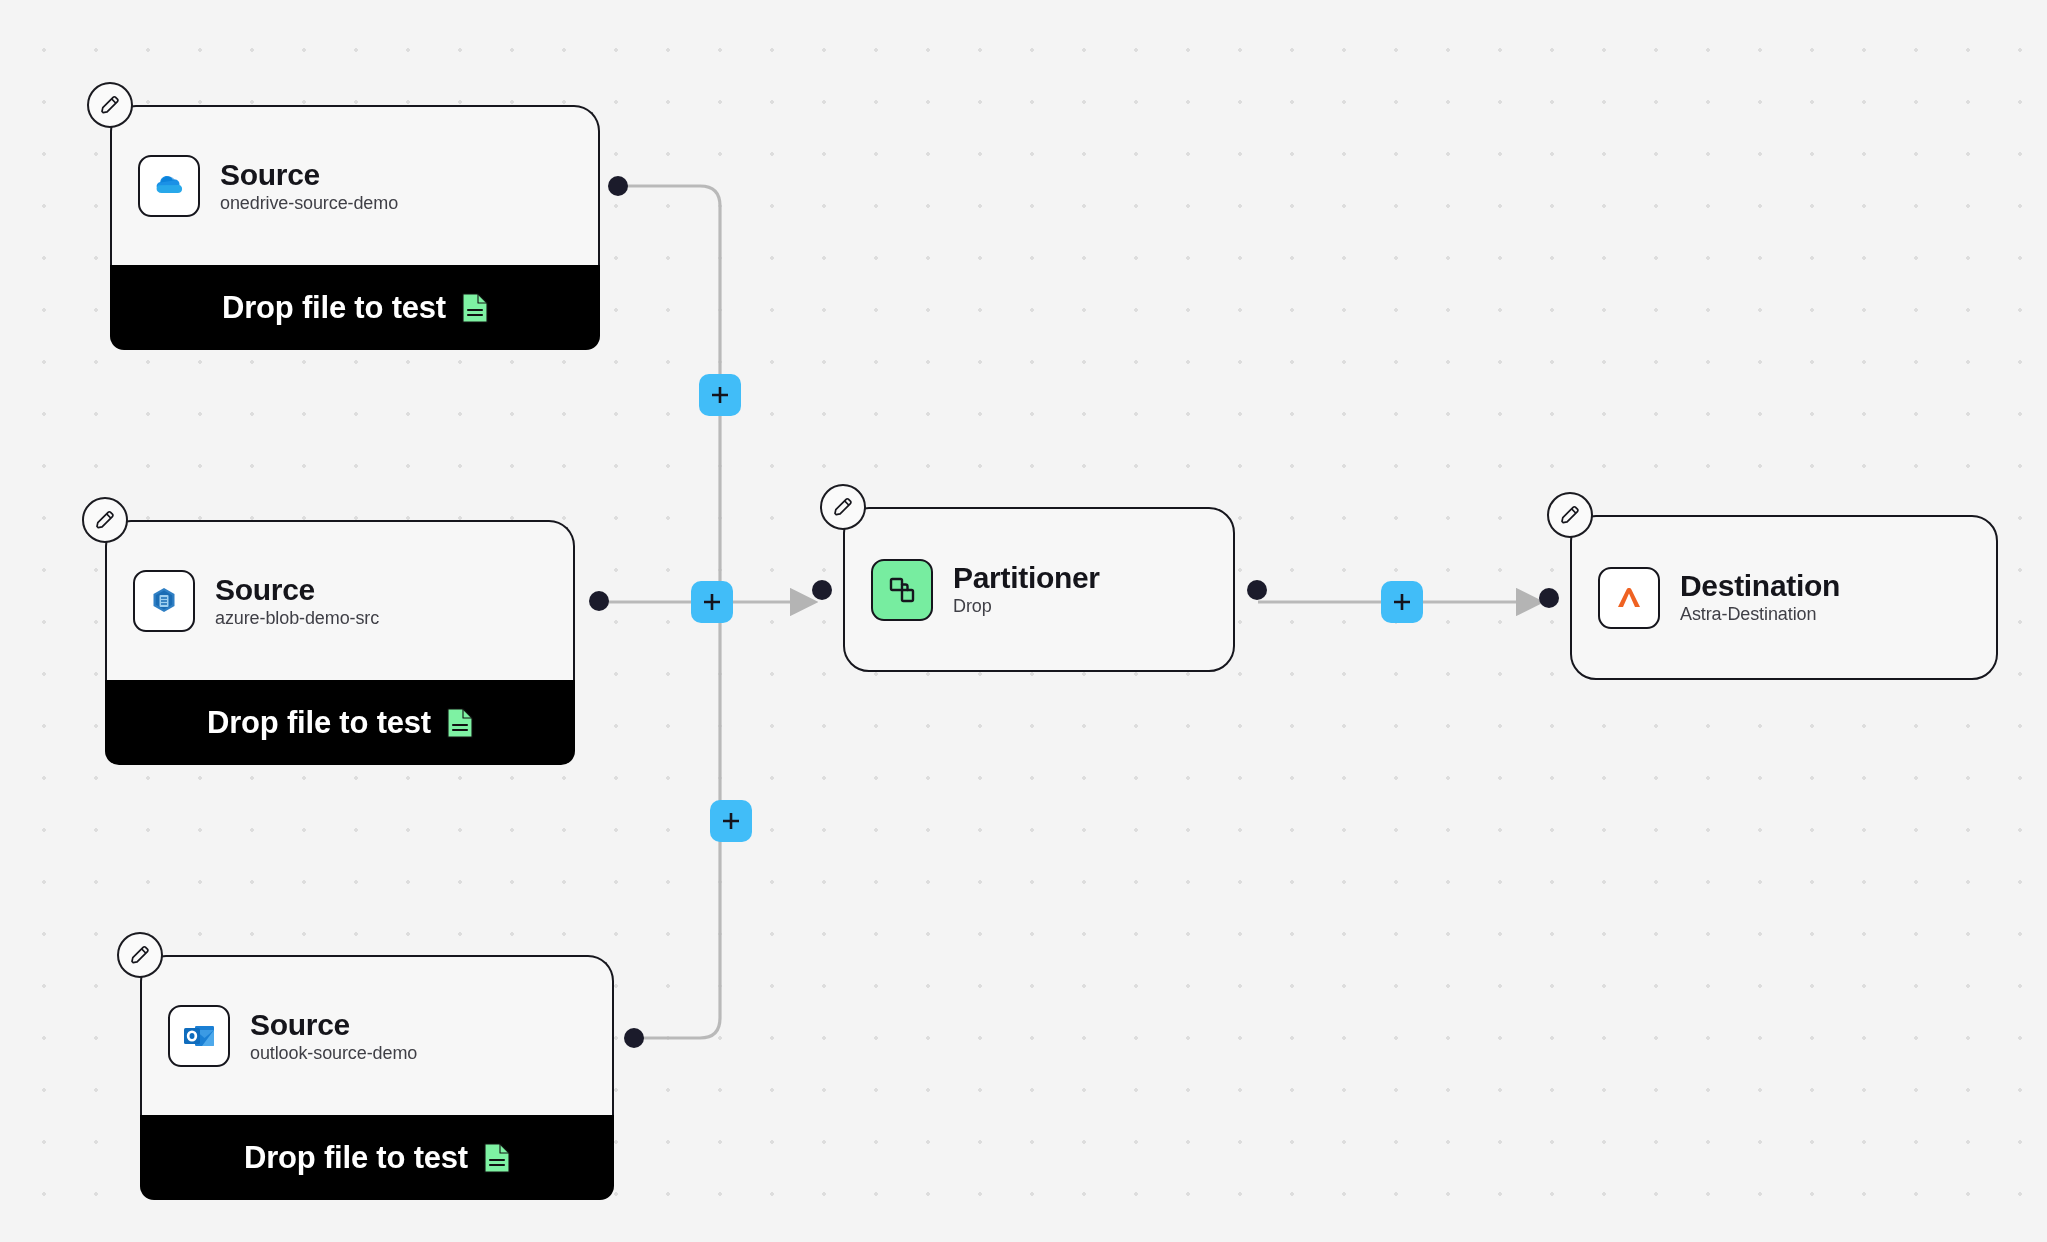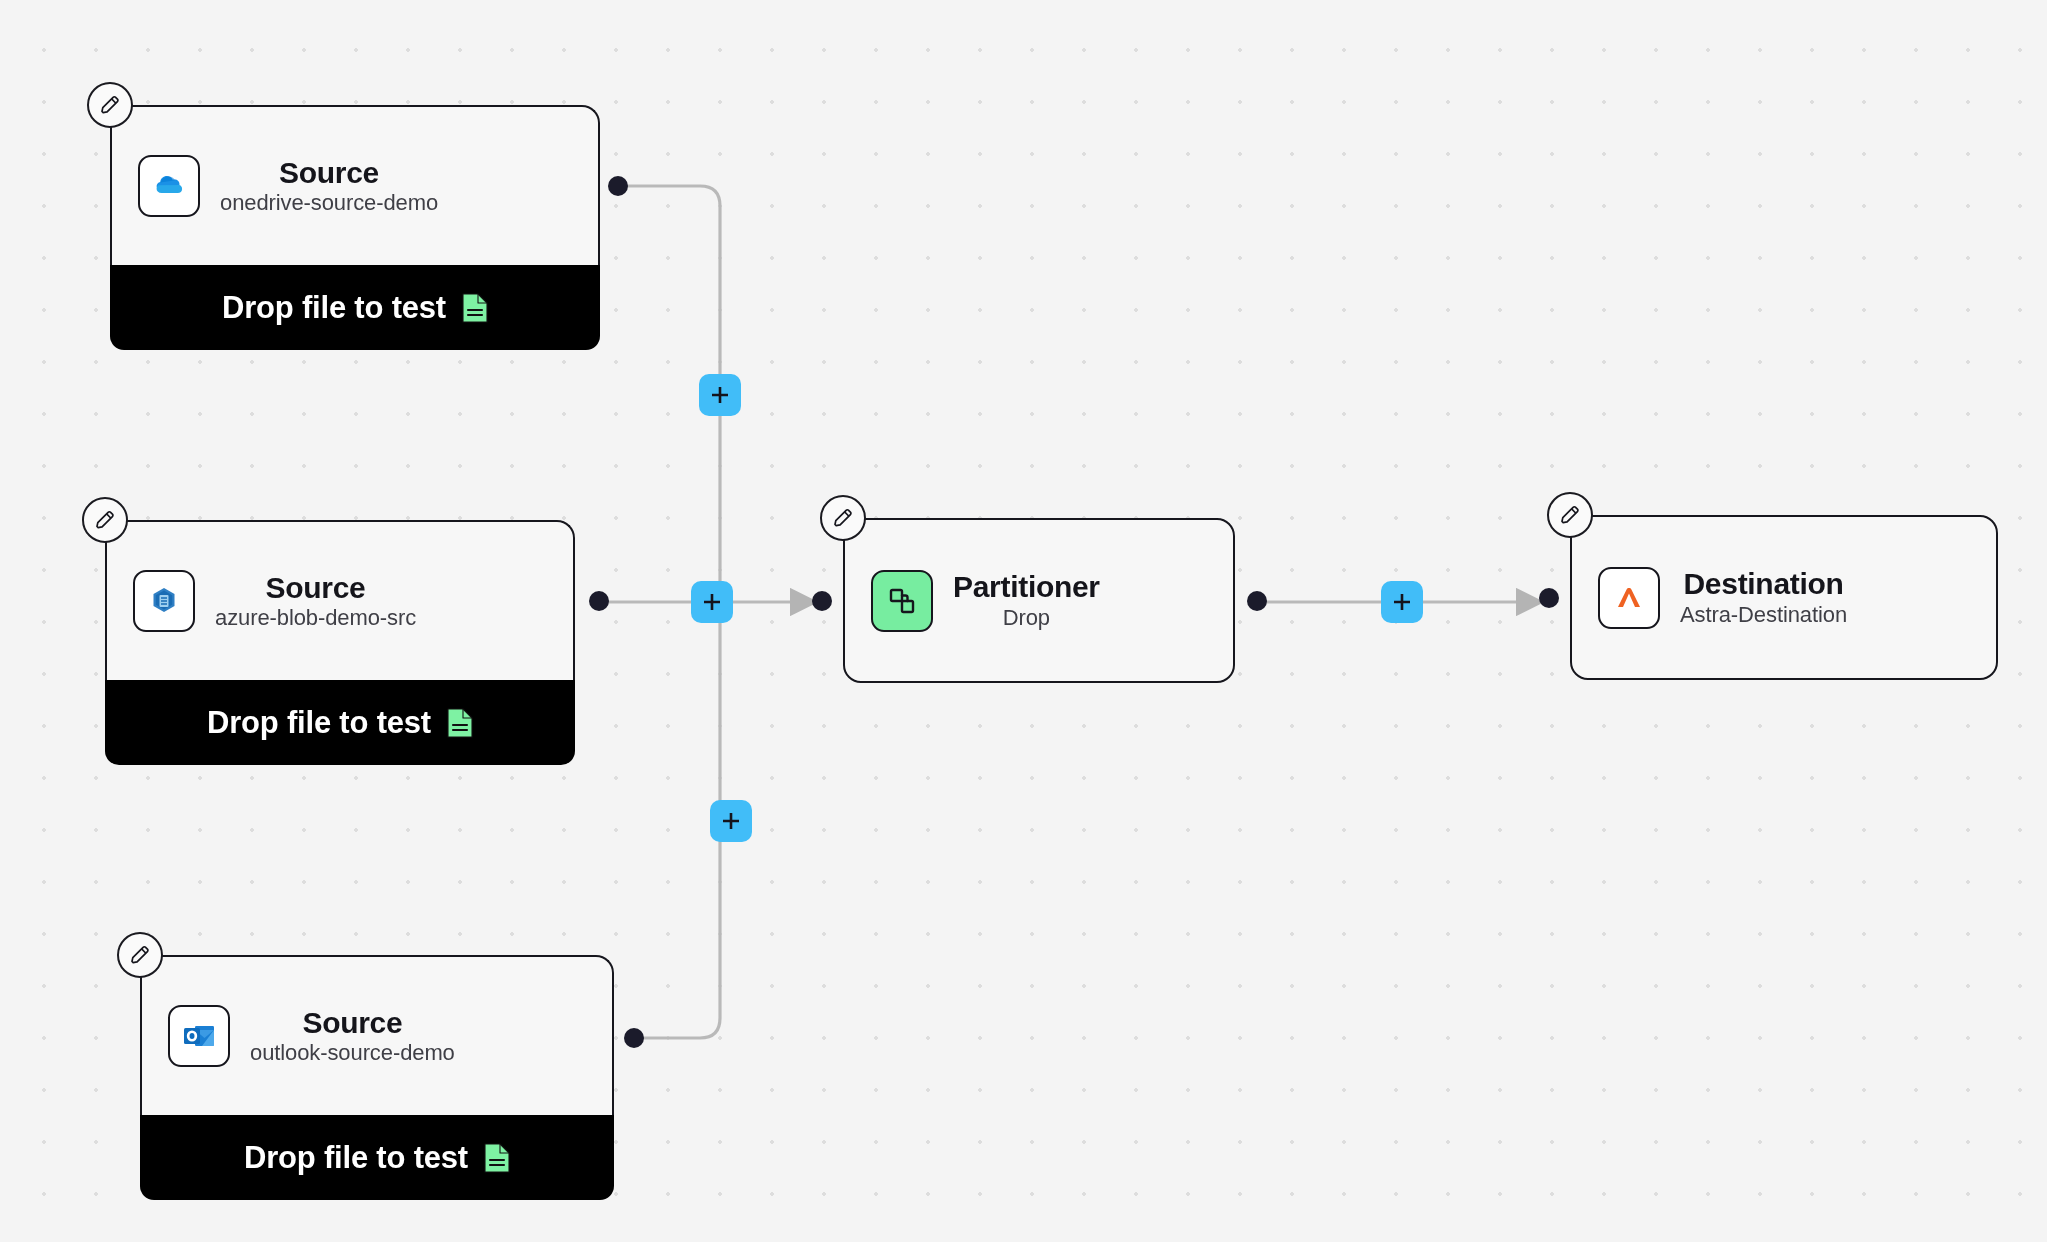--- a/index.html
+++ b/index.html
@@ -30,25 +30,24 @@
 
   
   .node {
     position: absolute;
     border-radius: 14px;
   }
   .node-body {
     position: relative;
     background: #f7f7f7;
     border: 2.5px solid #16161d;
-    border-radius: 18px;
+    border-radius: 26px;
     display: flex;
     align-items: center;
     z-index: 2;
-    text-align: center;
   }
   .node-body.has-footer {
     border-bottom-left-radius: 0;
     border-bottom-right-radius: 0;
     border-bottom: none;
   }
   .node-inner {
     display: flex;
     align-items: center;
     gap: 20px;
@@ -72,21 +71,21 @@
   }
   .node-text { display: flex; flex-direction: column; gap: 1px; }
   .node-title {
     font-size: 30px;
     font-weight: 700;
     color: #15151b;
     letter-spacing: -0.3px;
     line-height: 1.12;
   }
   .node-sub {
-    font-size: 22px;
+    font-size: 18px;
     font-weight: 400;
     color: #3f3f46;
     line-height: 1.2;
     letter-spacing: -0.1px;
   }
 
   
   .node-footer {
     position: absolute;
     left: 0;
@@ -259,21 +258,21 @@
       <span>Drop file to test</span>
       <svg width="26" height="30" viewBox="0 0 26 30">
         <path d="M1 1 H16 L25 10 V29 H1 Z" fill="#7ef2a3" stroke="#111" stroke-width="1.1" stroke-linejoin="round"></path>
         <path d="M16 1 V10 H25" fill="none" stroke="#111" stroke-width="1.1" stroke-linejoin="round"></path>
         <path d="M6 17 H20 M6 22 H20" stroke="#111" stroke-width="2.1" stroke-linecap="round"></path>
       </svg>
     </div>
     <span class="handle" style="left:484px; top:73px;"></span>
   </div>
 
-  <div class="node" style="left:843px; top:518px; width:468px; height:165px;">
+  <div class="node" style="left:843px; top:507px; width:468px; height:165px;">
     <div class="edit-badge" style="left:-23px; top:-23px;">
       <svg width="24" height="24" viewBox="0 0 24 24">
         <path d="M4 18.5 L4.8 14.6 L15.1 4.3 C15.8 3.6 16.9 3.6 17.6 4.3 L19.4 6.1 C20.1 6.8 20.1 7.9 19.4 8.6 L9.1 18.9 L5.2 19.7 Z" fill="none" stroke="#16161d" stroke-width="1.7" stroke-linejoin="round"></path>
         <path d="M13.6 5.9 L17.8 10.1" fill="none" stroke="#16161d" stroke-width="1.5"></path>
       </svg>
     </div>
     <div class="node-body" style="width:392px; height:165px;">
       <div class="node-inner">
         <span class="node-icon green">
           <svg width="34" height="34" viewBox="0 0 34 34">

